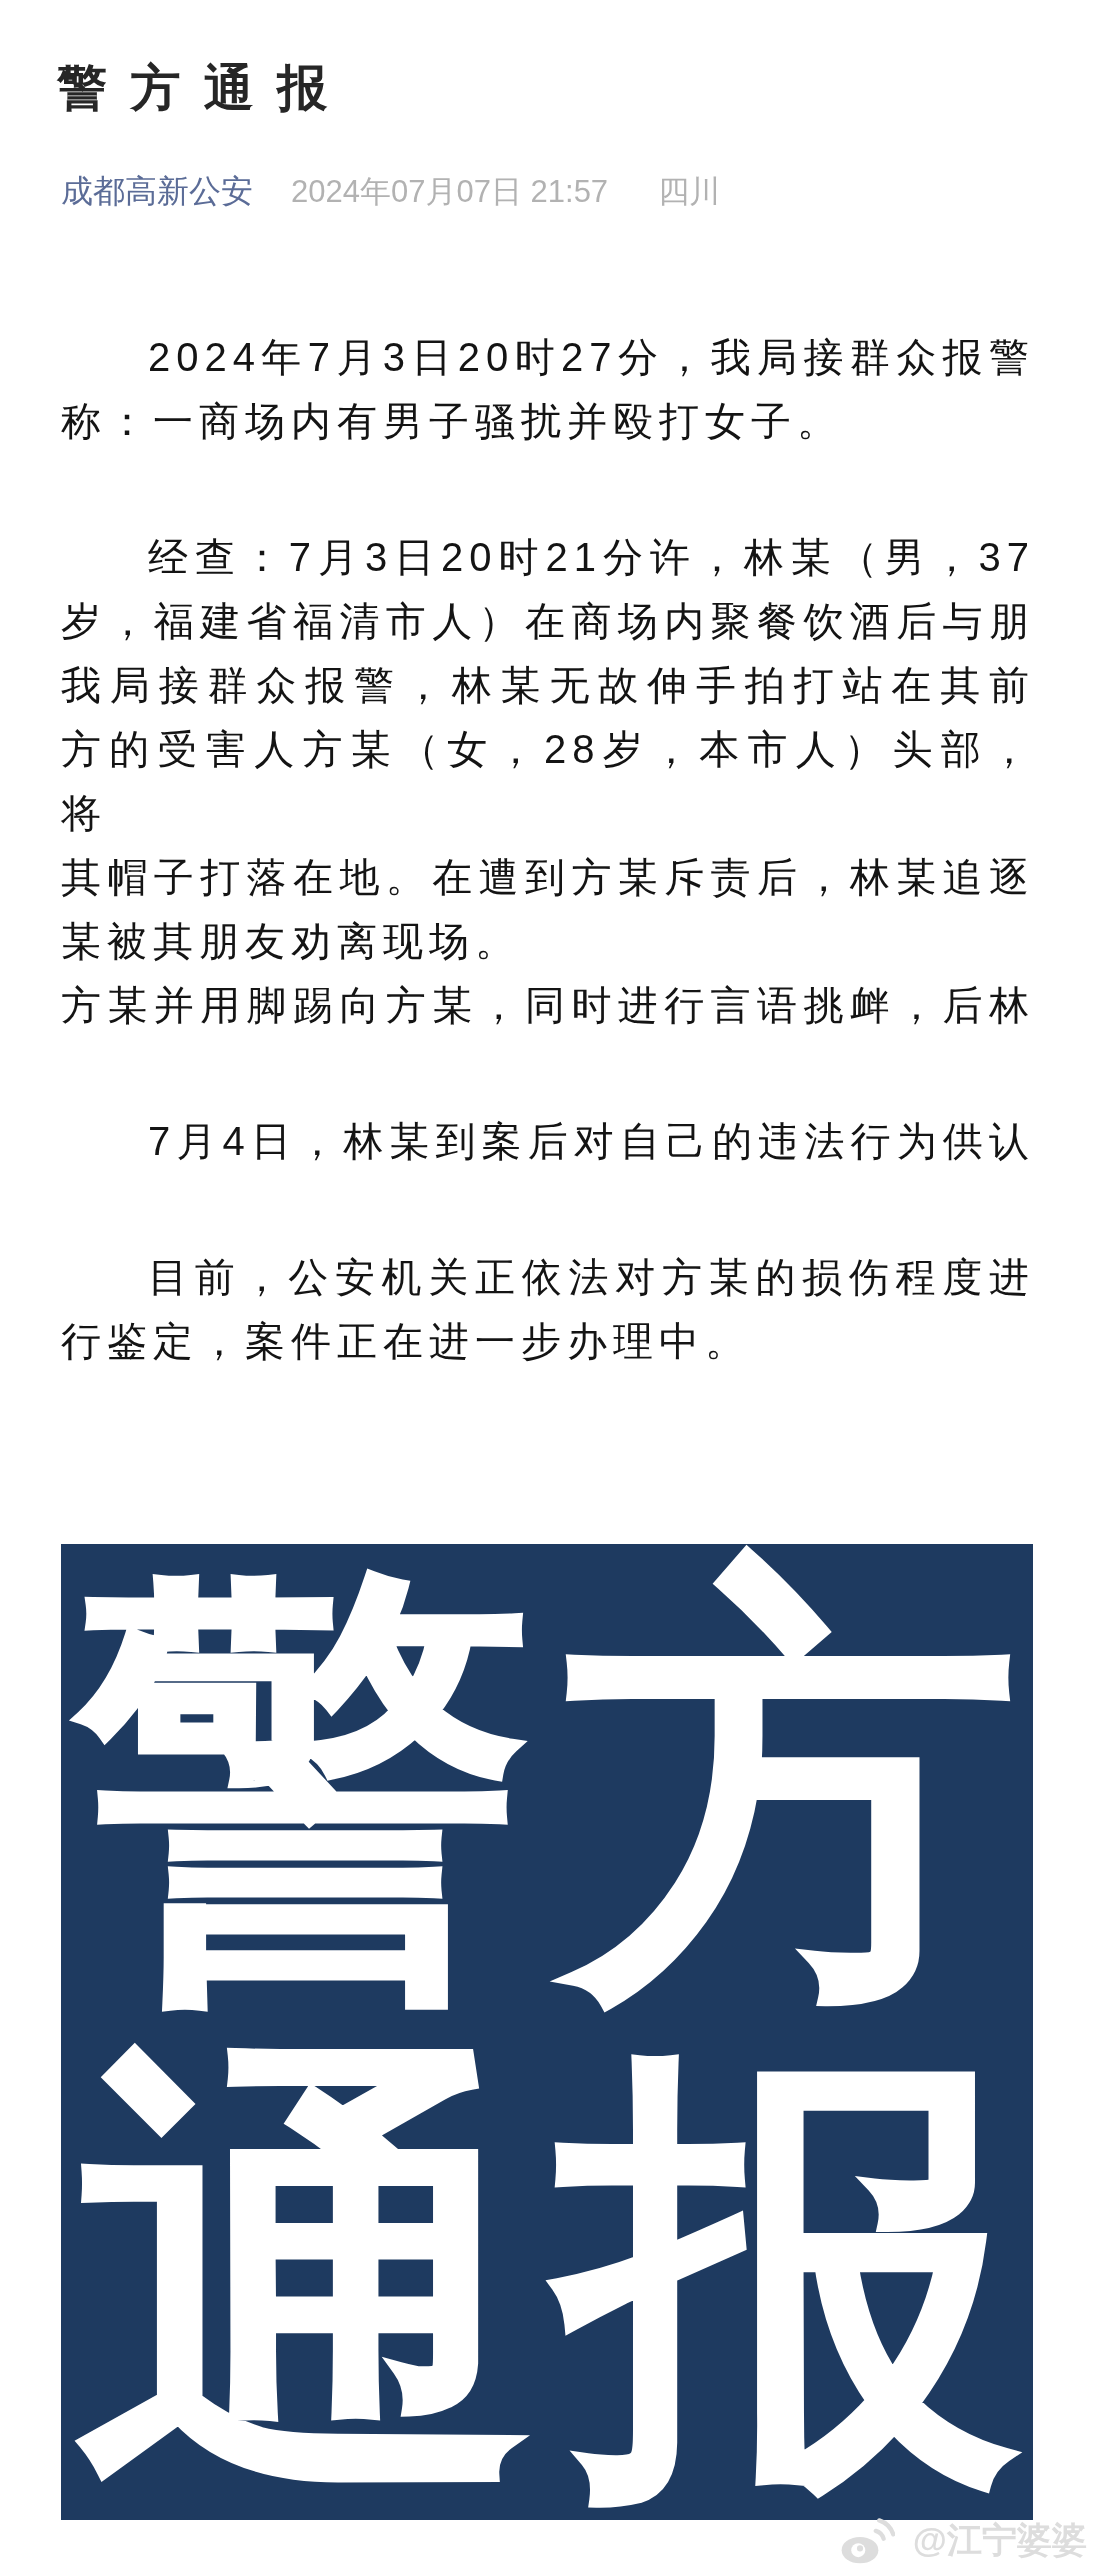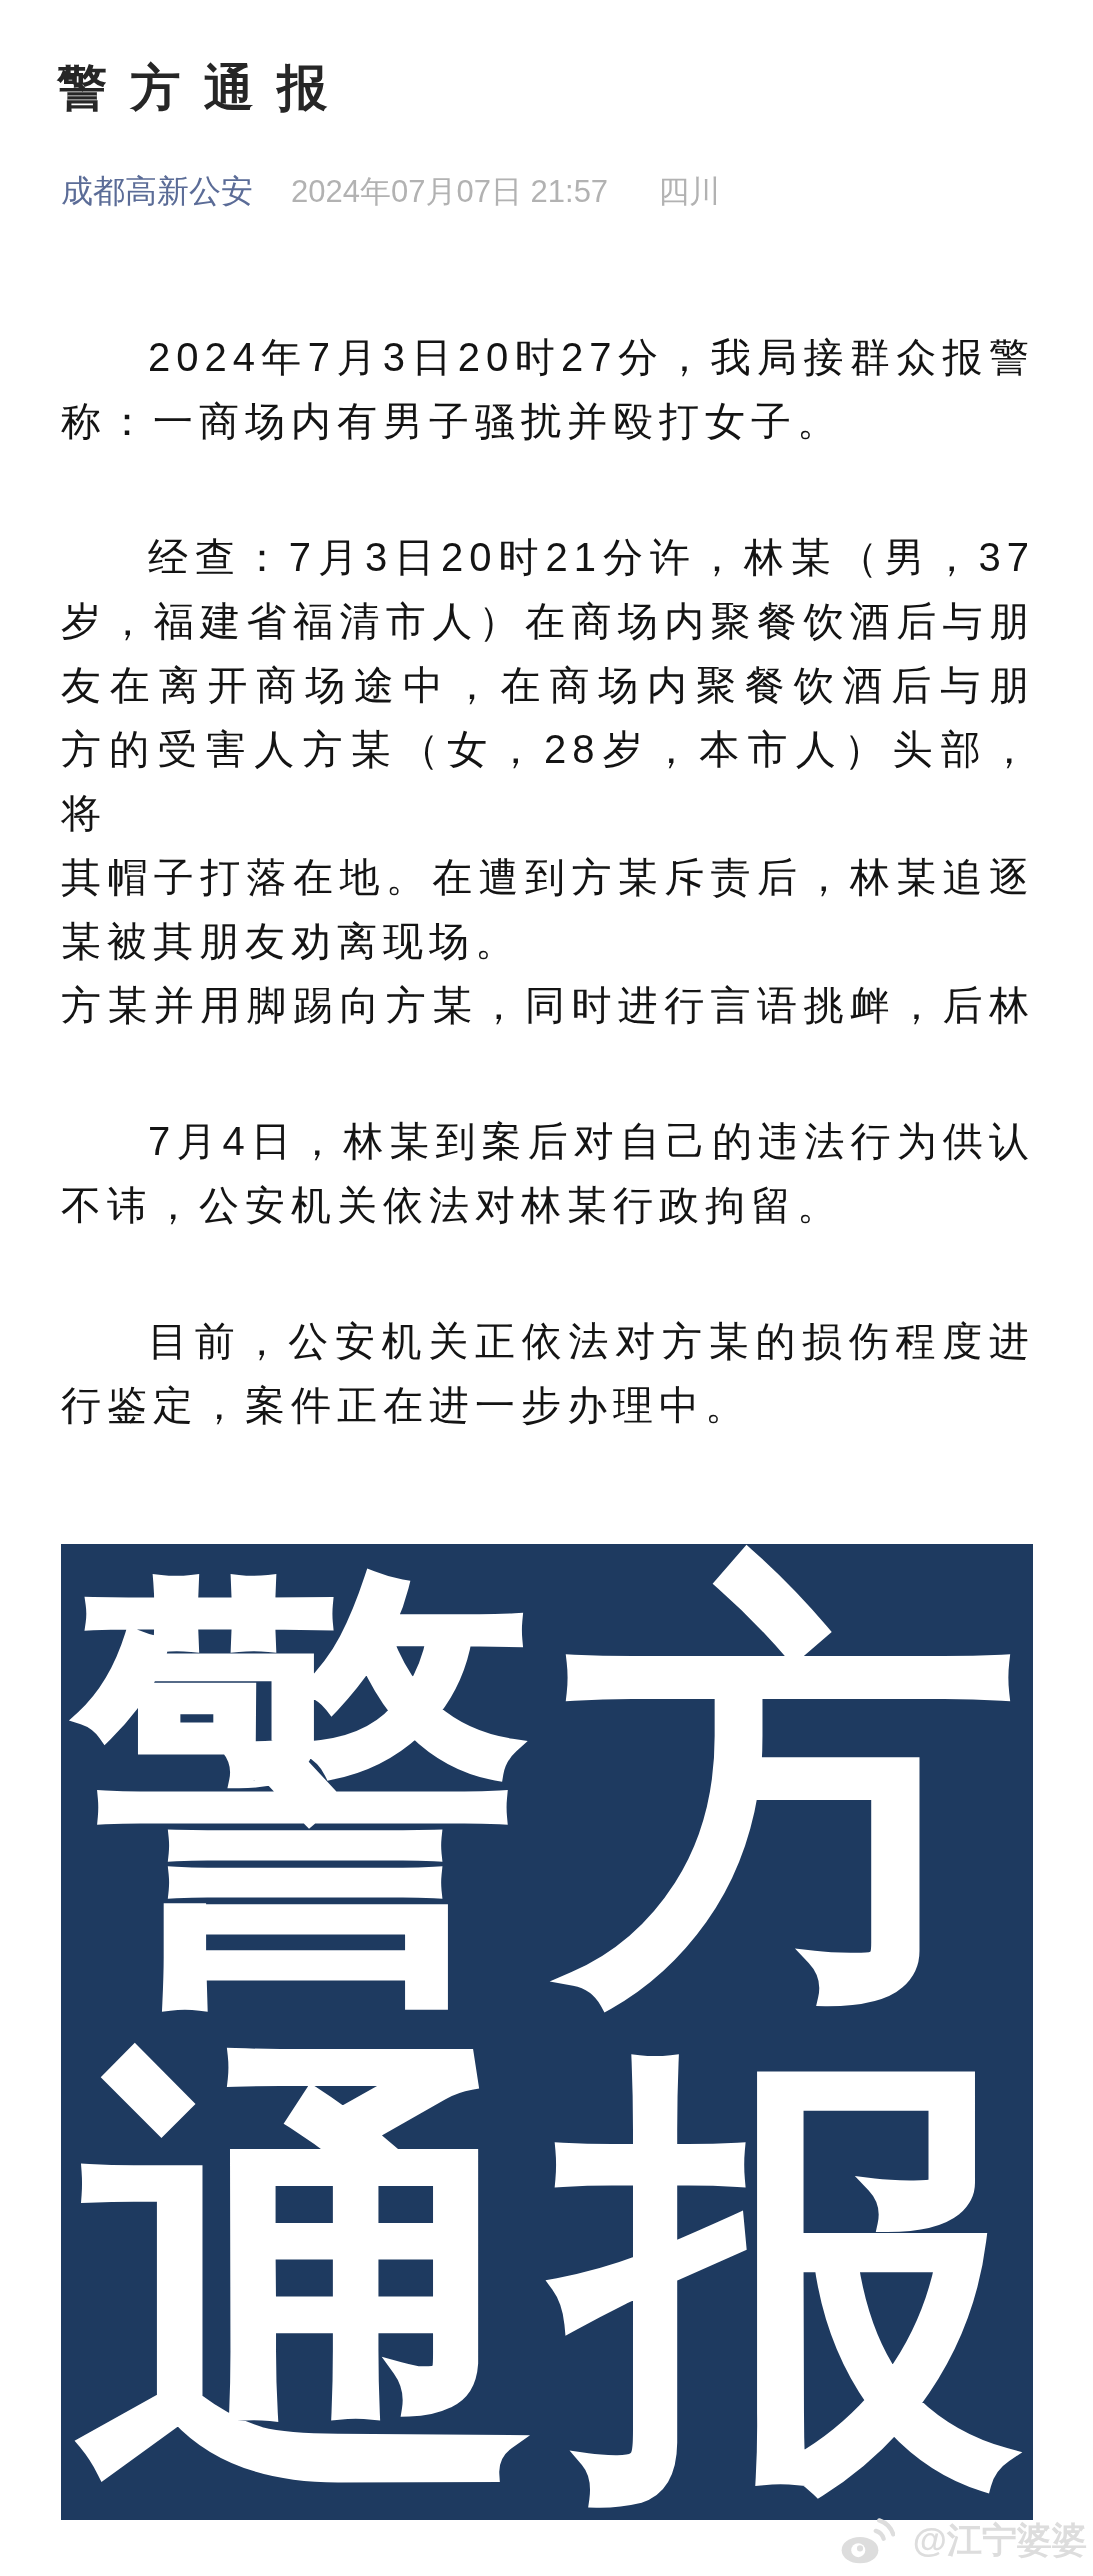--- a/index.html
+++ b/index.html
@@ -69,29 +69,28 @@
   </div>
 
   <div class="article" style="color: rgb(20, 20, 20);">
       <div class="para">
         <div class="line indent">2024年7月3日20时27分，我局接群众报警</div>
         <div class="line last">称：一商场内有男子骚扰并殴打女子。</div>
       </div>
       <div class="para">
         <div class="line indent">经查：7月3日20时21分许，林某（男，37</div>
         <div class="line">岁，福建省福清市人）在商场内聚餐饮酒后与朋</div>
-        <div class="line">友在离开商场途中，在商场内聚餐饮酒后与朋</div>
+        <div class="line">我局接群众报警，林某无故伸手拍打站在其前</div>
         <div class="line">方的受害人方某（女，28岁，本市人）头部，将</div>
         <div class="line">其帽子打落在地。在遭到方某斥责后，林某追逐</div>
         <div class="line last">某被其朋友劝离现场。</div>
         <div class="line">方某并用脚踢向方某，同时进行言语挑衅，后林</div>
       </div>
       <div class="para">
         <div class="line indent">7月4日，林某到案后对自己的违法行为供认</div>
-        <div class="line last">不讳，公安机关依法对林某行政拘留。</div>
       </div>
       <div class="para">
         <div class="line indent">目前，公安机关正依法对方某的损伤程度进</div>
         <div class="line last">行鉴定，案件正在进一步办理中。</div>
       </div>
     </div>
 
   <div class="poster" style="background: rgb(30, 58, 96); color: rgb(255, 255, 255);">
   <span class="char">警</span>
       <span class="char">方</span>

